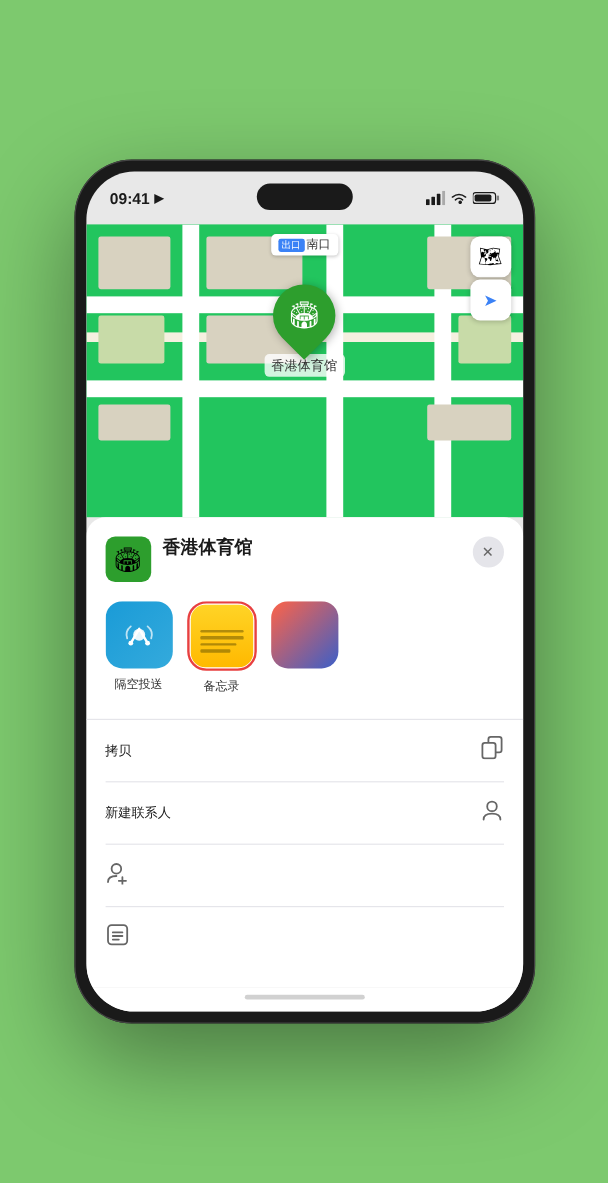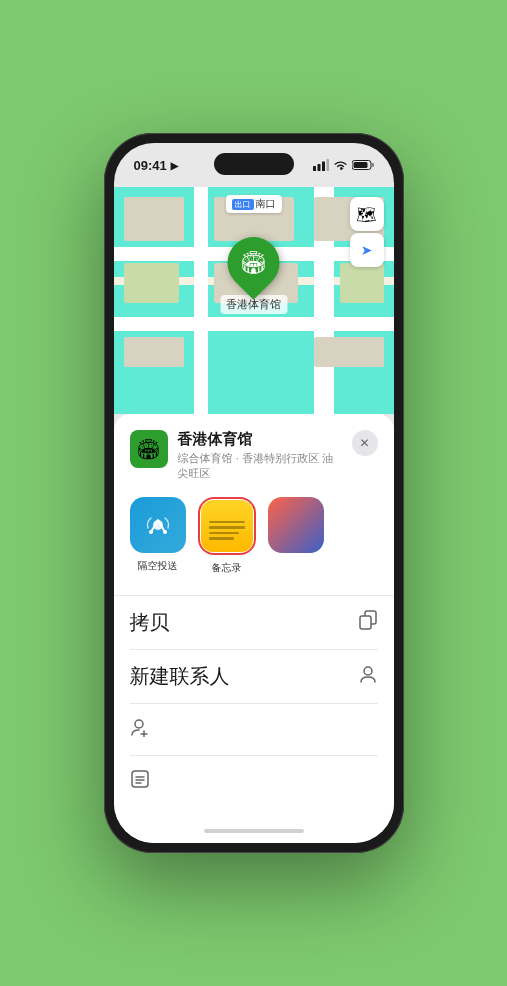--- a/index.html
+++ b/index.html
@@ -5,21 +5,21 @@
     * { box-sizing: border-box; margin: 0; padding: 0; }
     body {
       background: #7dc96e;
       display: flex;
       justify-content: center;
       align-items: center;
       min-height: 100vh;
       font-family: -apple-system, 'PingFang SC', 'Helvetica Neue', sans-serif;
     }
     .phone-frame {
-      width: 300px;
+      width: 384px;
       height: 720px;
       background: #1a1a1a;
       border-radius: 48px;
       padding: 10px;
       position: relative;
       box-shadow: 0 30px 80px rgba(0,0,0,0.4), inset 0 0 0 1px #444;
     }
     .phone-screen {
       width: 100%;
       height: 100%;
@@ -63,21 +63,21 @@
     }
     .status-icons {
       display: flex;
       align-items: center;
       gap: 4px;
     }
     
     .map-area {
       flex: 1;
       position: relative;
-      background: #5eead4;
+      background: #22c55e;
       overflow: hidden;
     }
     .map-bg {
       position: absolute;
       inset: 0;
     }
     
     .road-h {
       position: absolute;
       background: #fff;
@@ -282,21 +282,21 @@
       align-items: center;
       justify-content: space-between;
       padding: 13px 0;
       border-bottom: 1px solid #e5e5ea;
       cursor: pointer;
     }
     .action-row:last-child {
       border-bottom: none;
     }
     .action-label {
-      font-size: 20px;
+      font-size: 11px;
       color: #1a1a1a;
     }
     .action-icon {
       font-size: 18px;
       color: #666;
     }
   </style>
 </head>
 <body>
 
@@ -368,21 +368,20 @@
         <div class="map-btn" style="font-size:14px; color:#3b82f6;">➤</div>
       </div>
     </div>
 
     <div class="bottom-sheet">
 
       <div class="place-info">
         <div class="place-icon">🏟</div>
         <div class="place-text">
           <div class="place-name">香港体育馆</div>
-          <div class="place-subtitle">综合体育馆 · 香港特别行政区 油尖旺区</div>
         </div>
         <div class="close-btn">✕</div>
       </div>
 
       <div class="share-row">
 
         <div class="share-item">
           <div class="share-icon-wrap airdrop">
             <svg width="30" height="30" viewBox="0 0 30 30">
               <circle cx="15" cy="15" r="5" fill="white" opacity="0.9"></circle>

